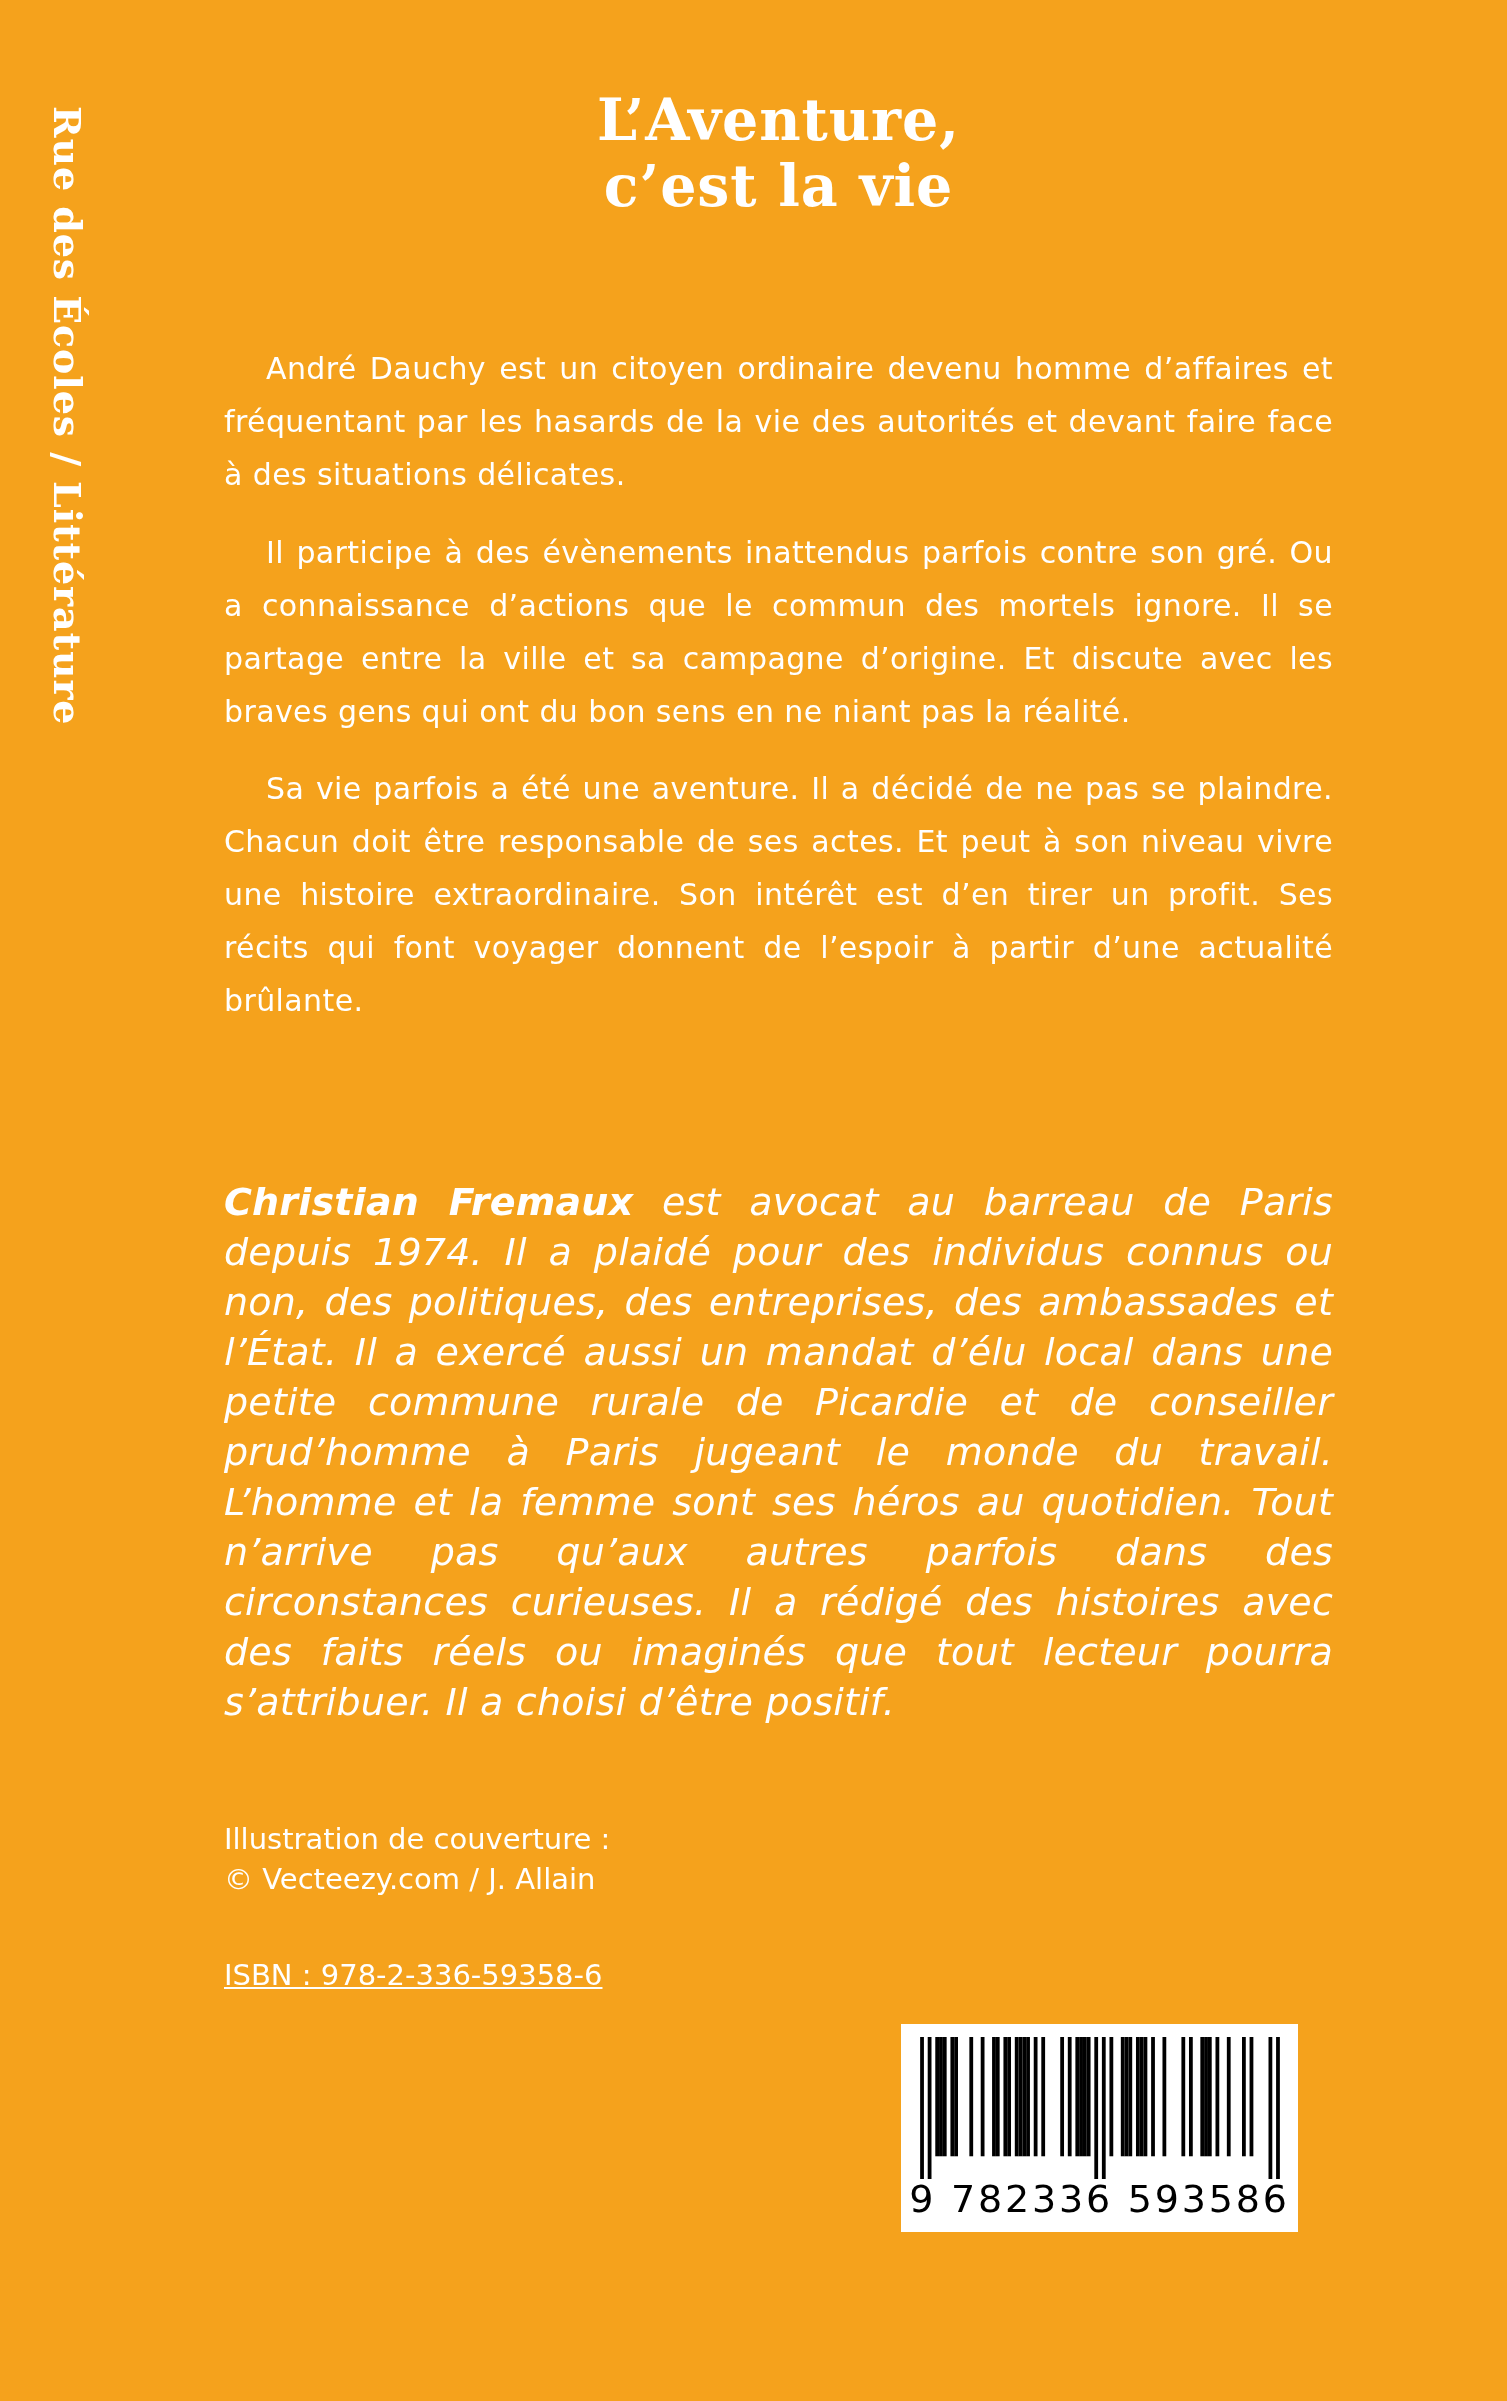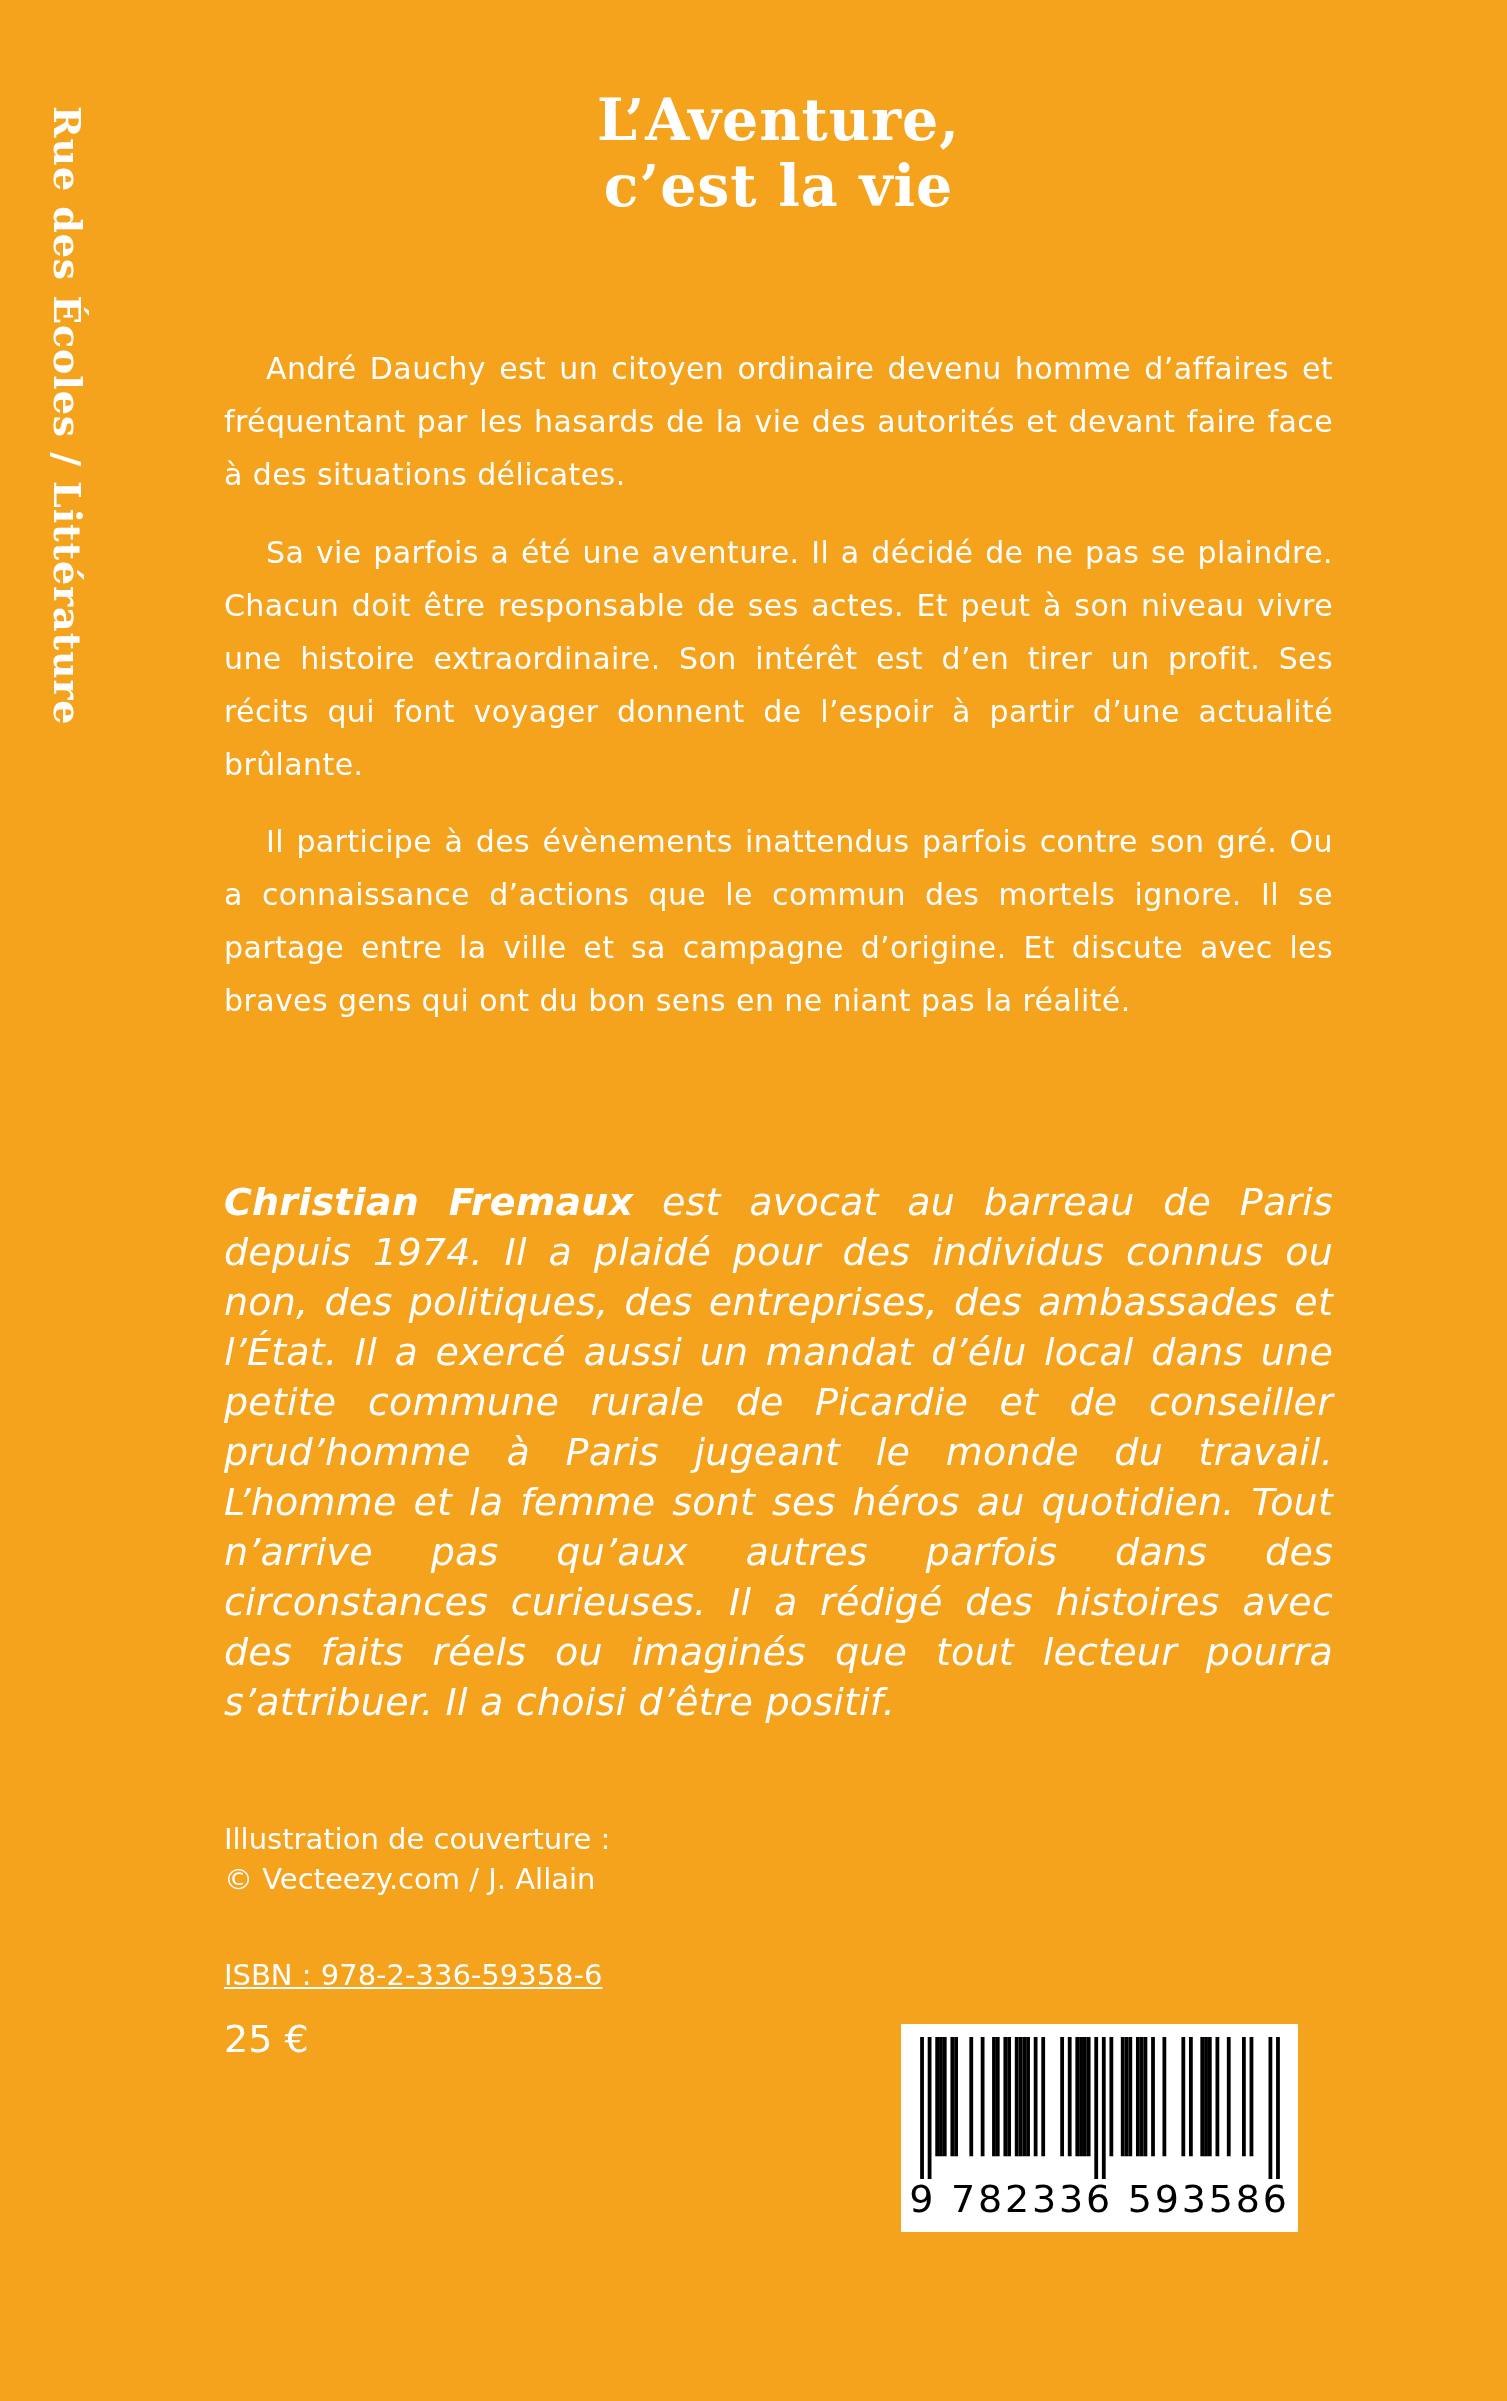--- a/index.html
+++ b/index.html
@@ -93,34 +93,33 @@
 
   <div class="content">
 
     <h1 class="title">
       <div>L’Aventure,</div>
       <div>c’est la vie</div>
     </h1>
 
     <div class="synopsis">
       <p>André Dauchy est un citoyen ordinaire devenu homme d’affaires et fréquentant par les hasards de la vie des autorités et devant faire face à des situations délicates.</p>
+      <p>Il participe à des évènements inattendus parfois contre son gré. Ou a connaissance d’actions que le commun des mortels ignore. Il se partage entre la ville et sa campagne d’origine. Et discute avec les braves gens qui ont du bon sens en ne niant pas la réalité.</p>
       <p>Sa vie parfois a été une aventure. Il a décidé de ne pas se plaindre. Chacun doit être responsable de ses actes. Et peut à son niveau vivre une histoire extraordinaire. Son intérêt est d’en tirer un profit. Ses récits qui font voyager donnent de l’espoir à partir d’une actualité brûlante.</p>
-      <p>Il participe à des évènements inattendus parfois contre son gré. Ou a connaissance d’actions que le commun des mortels ignore. Il se partage entre la ville et sa campagne d’origine. Et discute avec les braves gens qui ont du bon sens en ne niant pas la réalité.</p>
     </div>
 
     <p class="bio"><span class="bio-name">Christian Fremaux</span><span> est avocat au barreau de Paris depuis 1974. Il a plaidé pour des individus connus ou non, des politiques, des entreprises, des ambassades et l’État. Il a exercé aussi un mandat d’élu local dans une petite commune rurale de Picardie et de conseiller prud’homme à Paris jugeant le monde du travail. L’homme et la femme sont ses héros au quotidien. Tout n’arrive pas qu’aux autres parfois dans des circonstances curieuses. Il a rédigé des histoires avec des faits réels ou imaginés que tout lecteur pourra s’attribuer. Il a choisi d’être positif.</span></p>
 
     <div class="credits">
       <div>Illustration de couverture :</div>
       <div>© Vecteezy.com / J. Allain</div>
     </div>
 
     <div class="isbn">ISBN : 978-2-336-59358-6</div>
 
-    <div class="price">25 €</div>
 
   </div>
 
   <div class="barcode-box">
     <svg id="barcode-svg" width="360" height="142" viewBox="0 0 380 150">
         <rect x="0" y="0" width="4" height="150"></rect>
         <rect x="8" y="0" width="4" height="150"></rect>
         <rect x="16" y="0" width="4" height="126"></rect>
         <rect x="20" y="0" width="4" height="126"></rect>
         <rect x="24" y="0" width="4" height="126"></rect>

